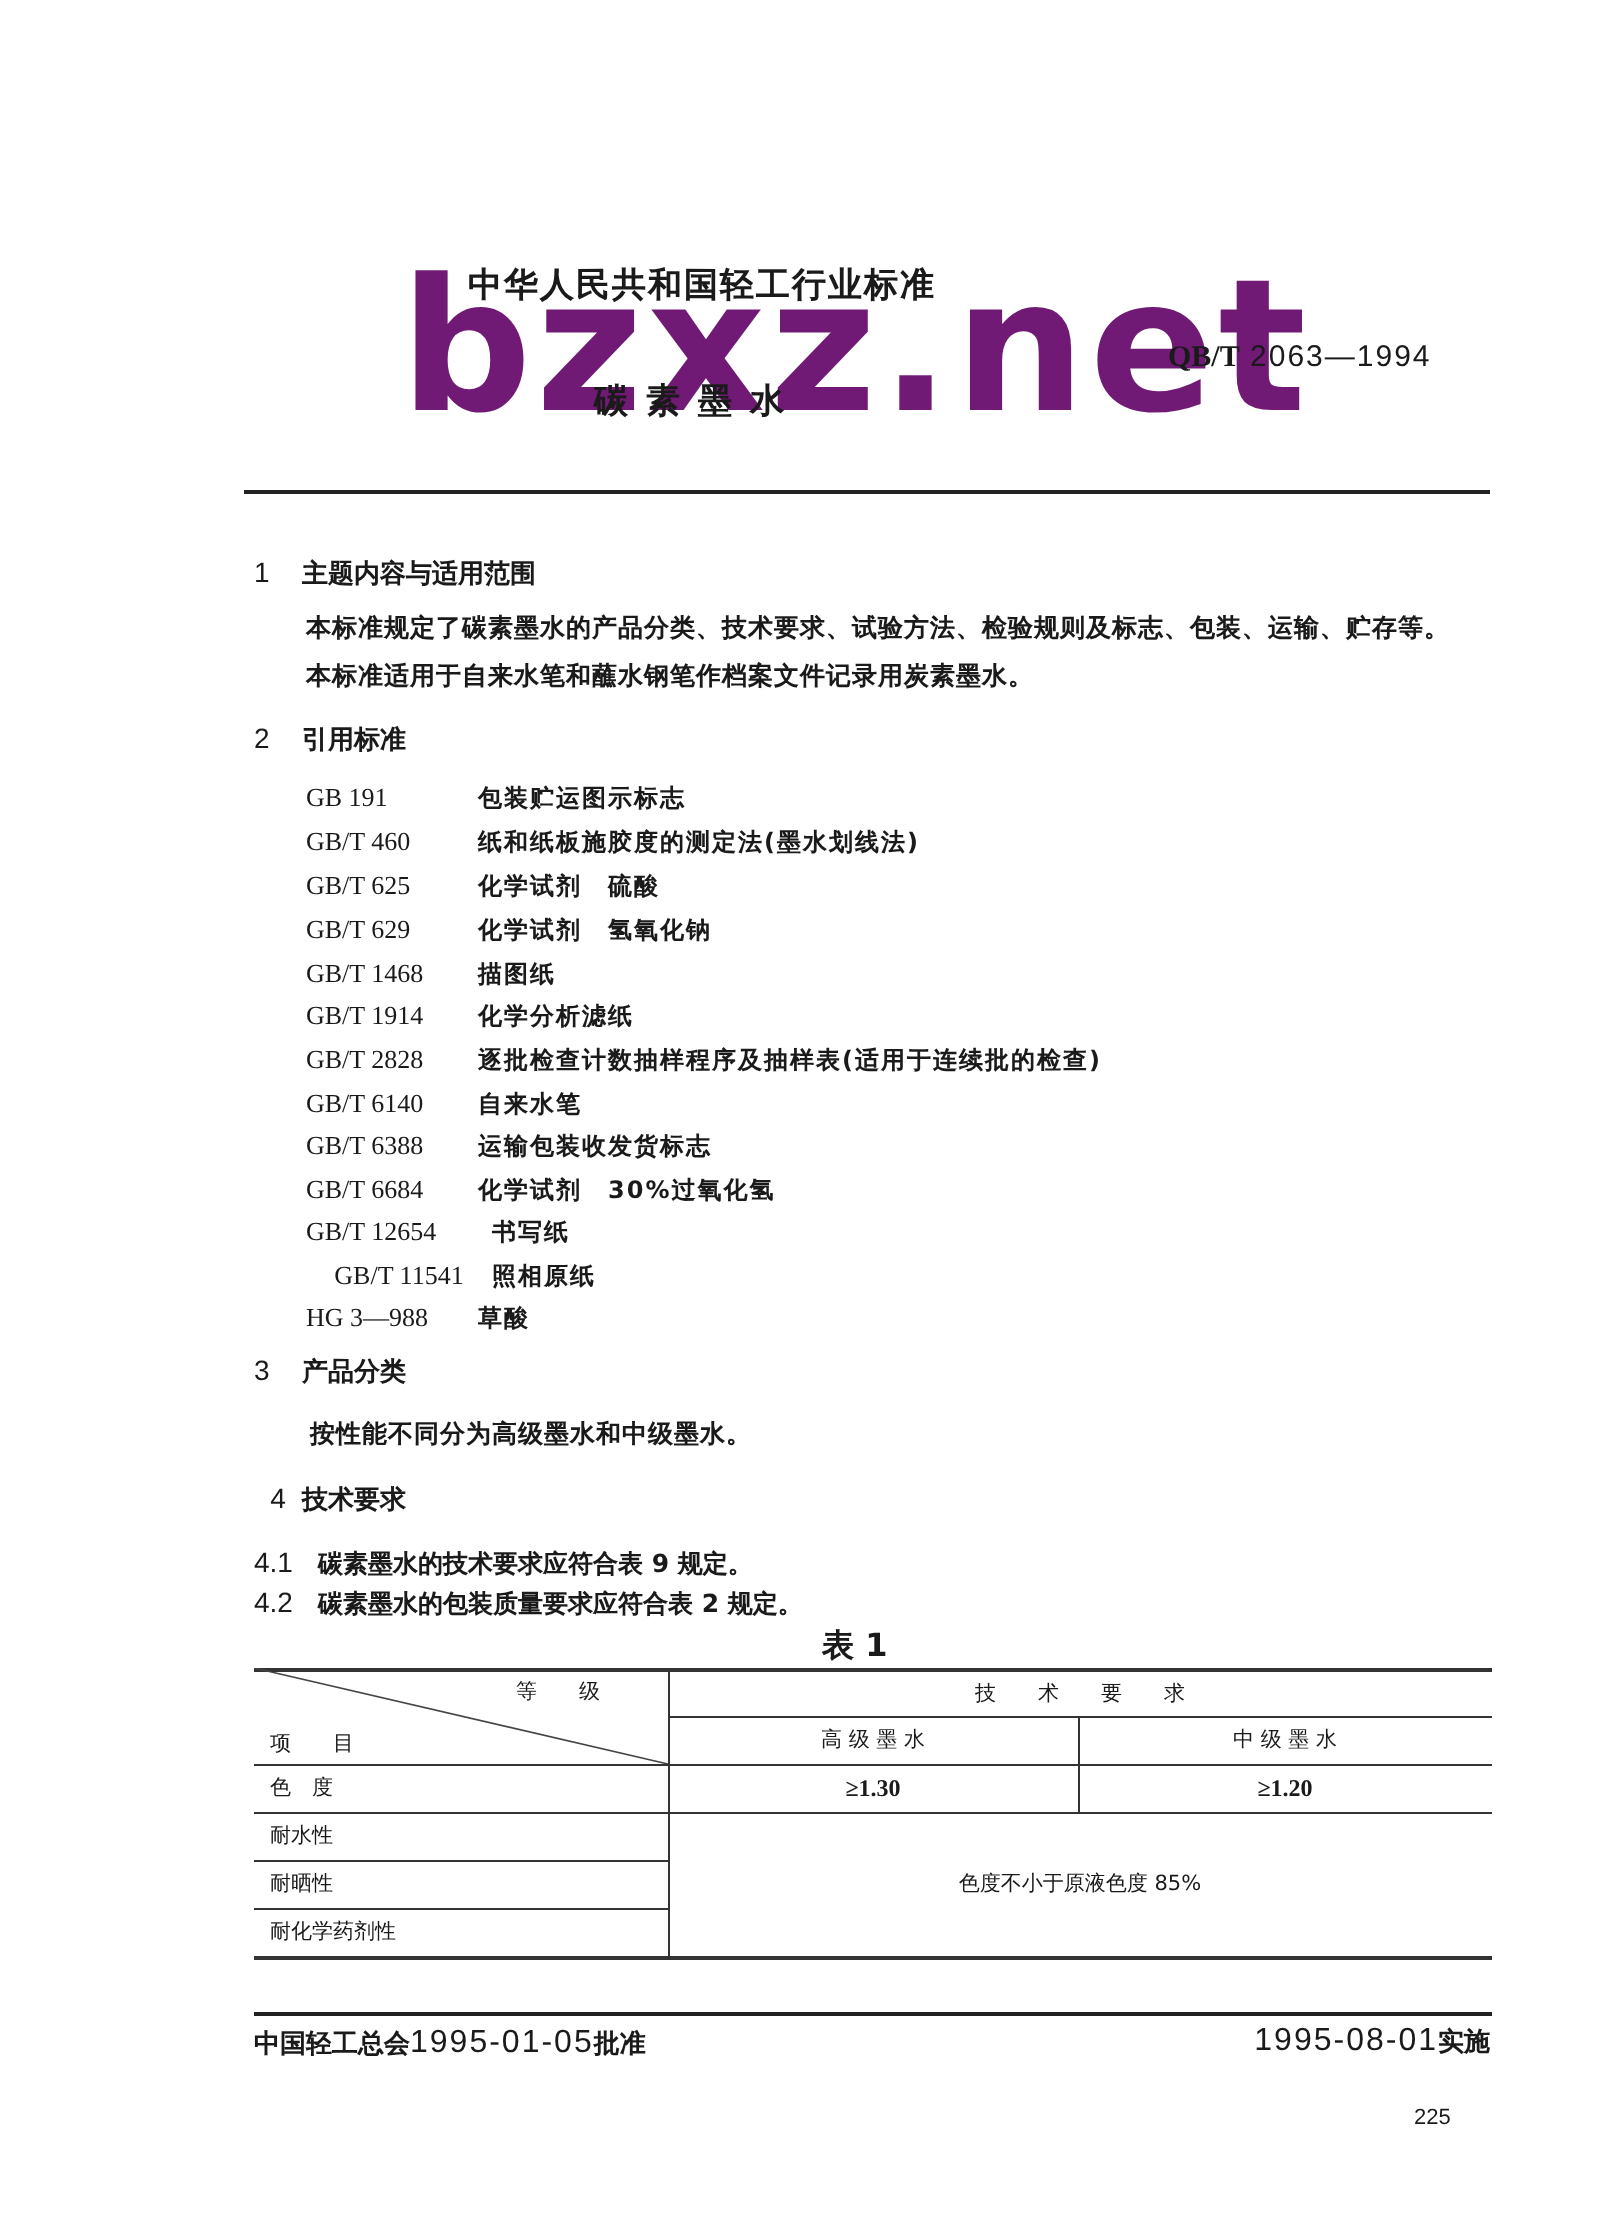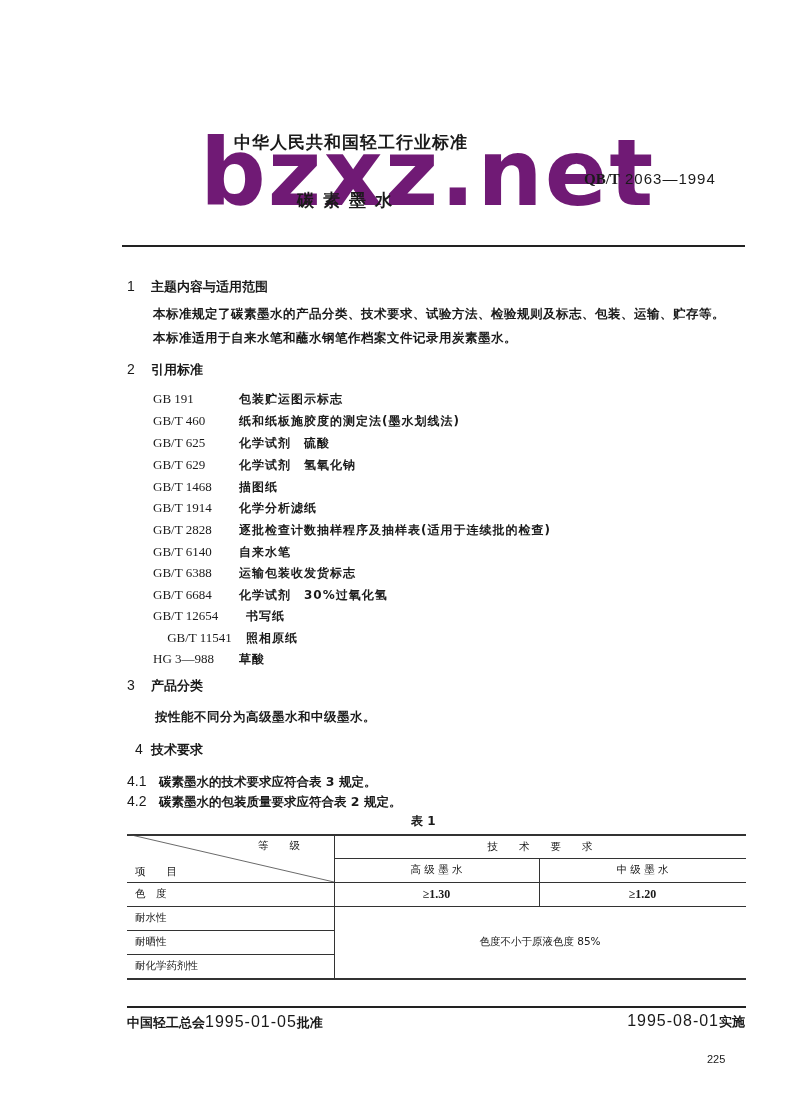--- a/index.html
+++ b/index.html
@@ -20,21 +20,21 @@
   .hdr-title { left: 297px; top: 189px; font-family: "DejaVu Sans", sans-serif; font-weight: bold; font-size: 17px; letter-spacing: 9px; z-index: 1; }
   .rule { position: absolute; height: 2px; background: #222; }
   .sec { font-family: "DejaVu Sans", sans-serif; font-weight: bold; font-size: 13px; }
   .sec .num { display: inline-block; width: 24px; font-weight: normal; font-family: "Liberation Sans", sans-serif; font-size: 14px; }
   .para { font-size: 12.5px; font-weight: bold; letter-spacing: 0.5px; font-family: "DejaVu Sans", sans-serif; }
   .ref { font-size: 13px; font-family: "Liberation Serif", serif; }
   .ref .code { display: inline-block; width: 86px; }
   .ref .title { font-family: "DejaVu Sans", sans-serif; font-weight: bold; font-size: 12px; letter-spacing: 1px; }
   .clause { font-size: 12.5px; font-family: "DejaVu Sans", sans-serif; font-weight: bold; }
   .clause .num { display: inline-block; width: 32px; font-weight: normal; font-family: "Liberation Sans", sans-serif; font-size: 14px; }
-  .tbl-caption { left: 411px; top: 813px; font-size: 12px; font-family: "DejaVu Sans", sans-serif; font-weight: bold; }
+  .tbl-caption { left: 411px; top: 813px; font-size: 16px; font-family: "DejaVu Sans", sans-serif; font-weight: bold; }
   .hline { position: absolute; background: #333; height: 1px; }
   .vline { position: absolute; background: #333; width: 1px; }
   .cell { position: absolute; font-size: 10.5px; font-family: "DejaVu Sans", sans-serif; font-weight: normal; display: flex; align-items: center; }
   .cell.center { justify-content: center; }
   .cell.serif { font-family: "Liberation Serif", serif; font-weight: bold; font-size: 12px; }
   .footer-left { left: 127px; top: 1013px; font-family: "DejaVu Sans", sans-serif; font-weight: bold; font-size: 13px; }
   .footer-left .d { font-family: "Liberation Sans", sans-serif; font-weight: normal; font-size: 16px; letter-spacing: 1px; }
   .footer-right { right: 55px; top: 1012px; font-family: "DejaVu Sans", sans-serif; font-weight: bold; font-size: 13px; }
   .footer-right .d { font-family: "Liberation Sans", sans-serif; font-weight: normal; font-size: 16px; letter-spacing: 1px; }
   .pageno { left: 707px; top: 1053px; font-size: 11px; font-family: "Liberation Sans", sans-serif; }
@@ -67,21 +67,21 @@
 <div class="abs ref" style="left:153px; top:565px;"><span class="code">GB/T 6388</span><span class="title">运输包装收发货标志</span></div>
 <div class="abs ref" style="left:153px; top:587px;"><span class="code">GB/T 6684</span><span class="title">化学试剂　30%过氧化氢</span></div>
 <div class="abs ref" style="left:153px; top:608px;"><span class="code" style="width:93px">GB/T 12654</span><span class="title">书写纸</span></div>
 <div class="abs ref" style="left:153px; top:630px;text-align:center;"><span class="code" style="width:93px">GB/T 11541</span><span class="title">照相原纸</span></div>
 <div class="abs ref" style="left:153px; top:651px;"><span class="code">HG 3—988</span><span class="title">草酸</span></div>
 
 <div class="abs sec" style="left:127px; top:677px;"><span class="num">3</span><span>产品分类</span></div>
 <div class="abs para" style="left:155px; top:709px;">按性能不同分为高级墨水和中级墨水。</div>
 
 <div class="abs sec" style="left:127px; top:741px;text-align:center;"><span class="num">4</span><span>技术要求</span></div>
-<div class="abs clause" style="left:127px; top:773px;"><span class="num">4.1</span><span>碳素墨水的技术要求应符合表 3 规定。</span></div>
+<div class="abs clause" style="left:127px; top:773px;"><span class="num">4.1</span><span>碳素墨水的技术要求应符合表 9 规定。</span></div>
 <div class="abs clause" style="left:127px; top:793px;"><span class="num">4.2</span><span>碳素墨水的包装质量要求应符合表 2 规定。</span></div>
 
 <div class="abs tbl-caption">表 1</div>
 
 <div>
 
   <div class="hline" style="left:127px; top:834px; width:619px; height:2px;"></div>
   <div class="hline" style="left:334px; top:858px; width:412px;"></div>
   <div class="hline" style="left:127px; top:882px; width:619px;"></div>
   <div class="hline" style="left:127px; top:906px; width:619px;"></div>

